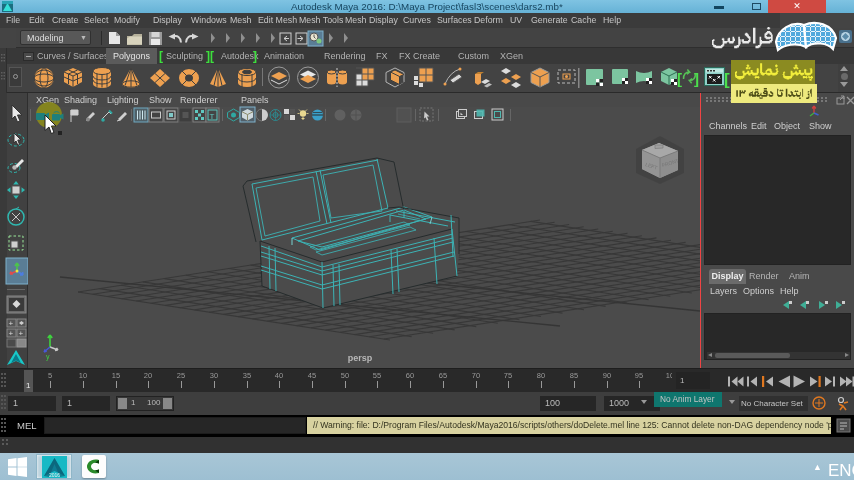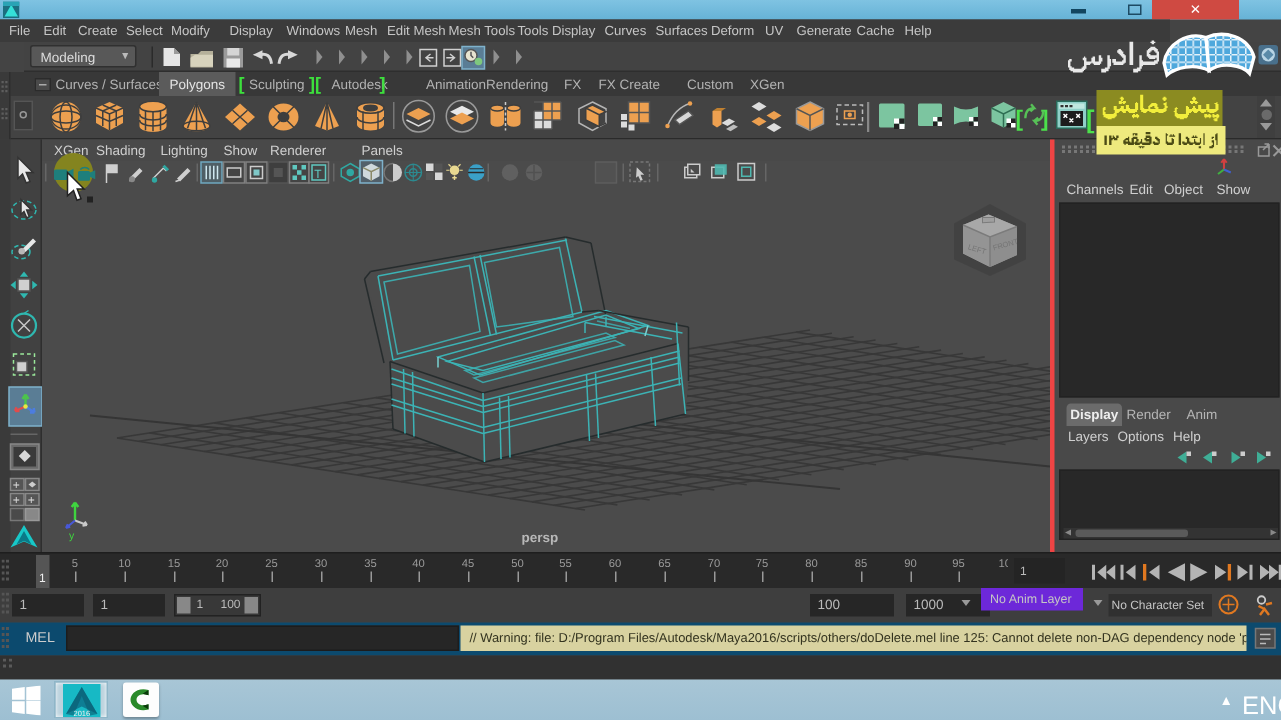--- a/index.html
+++ b/index.html
@@ -6,37 +6,38 @@
 .abs{position:absolute}
 </style></head><body>
 <div id="root">
 
 <div class="abs" style="left:0;top:0;width:854px;height:13px;background:linear-gradient(#7fc3e2,#66b2d6)">
  <svg class="abs" style="left:2px;top:1px" width="11" height="11">
         <rect width="11" height="11" fill="#1b6e80"></rect>
         <path d="M1 10 L5.5 2 L10 10z" fill="#35e0d8"></path>
         <rect x="0" y="0" width="11" height="3" fill="#2aa3b5"></rect>
       </svg>
+ <div class="abs" style="left:291px;top:0px;width:400px;height:13px;font-size:9.8px;line-height:13.5px;color:#17455f">Autodesk Maya 2016: D:\Maya Project\fasl3\scenes\dars2.mb*</div>
  <div class="abs" style="left:714px;top:6px;width:10px;height:3px;background:#12455f"></div>
  <div class="abs" style="left:752px;top:3px;width:9px;height:7px;border:1.5px solid #1d4a63"></div>
  <div class="abs" style="left:768px;top:0;width:58px;height:13px;background:#cf4a42;color:#fff;text-align:center;font-size:9px;line-height:13px">✕</div>
 </div>
 
 <div class="abs" style="left:0;top:13px;width:780px;height:15px;background:#3b3b3b;color:#c6c6c6;font-size:8.8px;line-height:15px">
       <span class="abs" style="left:6px">File</span>
       <span class="abs" style="left:29px">Edit</span>
       <span class="abs" style="left:52px">Create</span>
       <span class="abs" style="left:84px">Select</span>
       <span class="abs" style="left:114px">Modify</span>
       <span class="abs" style="left:153px">Display</span>
       <span class="abs" style="left:191px">Windows</span>
       <span class="abs" style="left:230px">Mesh</span>
       <span class="abs" style="left:258px">Edit Mesh</span>
       <span class="abs" style="left:299px">Mesh Tools</span>
-      <span class="abs" style="left:345px">Tools Display</span>
+      <span class="abs" style="left:345px">Mesh Display</span>
       <span class="abs" style="left:403px">Curves</span>
       <span class="abs" style="left:437px">Surfaces</span>
       <span class="abs" style="left:474px">Deform</span>
       <span class="abs" style="left:510px">UV</span>
       <span class="abs" style="left:531px">Generate</span>
       <span class="abs" style="left:571px">Cache</span>
       <span class="abs" style="left:603px">Help</span>
     </div>
 <svg class="abs" style="left:700px;top:16px;z-index:40" width="154" height="36" viewBox="0 0 154 36">
  <defs>
@@ -106,21 +107,21 @@
  <div class="abs" style="left:23px;top:4px;width:11px;height:9px;background:#4a4a4a;border:1px solid #2b2b2b">
         <div style="width:5px;height:1px;background:#aaa;margin:3px auto"></div>
       </div>
  <span class="abs" style="left:37px">Curves / Surfaces</span>
  <div class="abs" style="left:106px;top:0;width:51px;height:16px;background:#5b5b5b;color:#e4e4e4;text-align:center">Polygons</div>
  <span class="abs" style="left:159px;color:#3de03d;font-size:12px;font-weight:bold">[</span>
       <span class="abs" style="left:166px">Sculpting</span>
       <span class="abs" style="left:206px;color:#3de03d;font-size:12px;font-weight:bold">][</span>
       <span class="abs" style="left:221px">Autodesk</span>
       <span class="abs" style="left:253px;color:#3de03d;font-size:12px;font-weight:bold">]</span>
- <span class="abs" style="left:284px">Animation</span>
+ <span class="abs" style="left:264px">Animation</span>
  <span class="abs" style="left:324px">Rendering</span>
  <span class="abs" style="left:376px">FX</span>
  <span class="abs" style="left:399px">FX Create</span>
  <span class="abs" style="left:458px">Custom</span>
  <span class="abs" style="left:500px">XGen</span>
 </div>
 <div class="abs" style="left:0;top:64px;width:854px;height:29px;background:#434343;border-bottom:1px solid #2a2a2a"></div>
 <svg class="abs" style="left:0;top:0" width="854" height="100">
       <g transform="translate(33,66)">
         <circle cx="11" cy="12" r="10" fill="#eda050"></circle>
@@ -660,21 +661,21 @@
 <g transform="translate(14,240)">
  <path d="M8 14 L8 2 M8 2 L5.8 5 M8 2 L10.2 5" stroke="#3fd43f" stroke-width="1.6" fill="none"></path>
  <path d="M8 14 L16 17 M16 17 L13 17.5 M16 17 L14.5 14.8" stroke="#c8c8c8" stroke-width="1.4" fill="none"></path>
  <path d="M8 14 L2 19 M2 19 L4.8 18.2 M2 19 L3.2 16.4" stroke="#4858d8" stroke-width="1.4" fill="none"></path>
  <text x="4" y="26" font-size="7" fill="#3fd43f">y</text>
 </g>
 <text x="332" y="268" font-size="9" fill="#b8b8b8" font-weight="bold" text-anchor="middle">persp</text>
 </svg>
 
 </div>
-<div class="abs" style="left:700px;top:93px;width:154px;height:275px;background:#494949;border-left:3px solid #ef4444">
+<div class="abs" style="left:700px;top:93px;width:154px;height:275px;background:#494949;border-left:1px solid #ef4444">
  <svg class="abs" style="left:0;top:0" width="154" height="275">
   <g fill="#6e6e6e">
           <rect x="4" y="4" width="56" height="4" fill="none"></rect>
         </g>
   <g fill="#777">
           <rect x="5" y="4" width="2" height="2"></rect>
           <rect x="9" y="4" width="2" height="2"></rect>
           <rect x="13" y="4" width="2" height="2"></rect>
           <rect x="17" y="4" width="2" height="2"></rect>
           <rect x="21" y="4" width="2" height="2"></rect>
@@ -872,32 +873,32 @@
  <div class="abs" style="left:62px;top:4px;width:48px;height:15px;background:#262626;color:#bbb;font-size:9px;line-height:15px;padding-left:5px">1</div>
  <div class="abs" style="left:116px;top:4px;width:58px;height:15px;background:#383838;border:1px solid #222">
    <div class="abs" style="left:1px;top:1px;width:9px;height:11px;background:#888"></div>
    <div class="abs" style="right:1px;top:1px;width:9px;height:11px;background:#888"></div>
    <span class="abs" style="left:14px;top:1px;font-size:8px;color:#bbb">1</span>
    <span class="abs" style="left:30px;top:1px;font-size:8px;color:#bbb">100</span>
  </div>
  <div class="abs" style="left:540px;top:4px;width:56px;height:15px;background:#262626;color:#bbb;font-size:9px;line-height:15px;padding-left:5px">100</div>
  <div class="abs" style="left:604px;top:4px;width:56px;height:15px;background:#262626;color:#bbb;font-size:9px;line-height:15px;padding-left:5px">1000</div>
  <div class="abs" style="left:641px;top:8px;width:0;height:0;border-left:3.5px solid transparent;border-right:3.5px solid transparent;border-top:4px solid #999"></div>
- <div class="abs" style="left:654px;top:0;width:68px;height:15px;background:#6d28d9;color:#c5c5c5;font-size:8.3px;line-height:15px;padding-left:6px">No Anim Layer</div>
+ <div class="abs" style="left:654px;top:0;width:68px;height:15px;background:#0f766e;color:#c5c5c5;font-size:8.3px;line-height:15px;padding-left:6px">No Anim Layer</div>
  <div class="abs" style="left:729px;top:8px;width:0;height:0;border-left:3.5px solid transparent;border-right:3.5px solid transparent;border-top:4px solid #999"></div>
  <div class="abs" style="left:739px;top:4px;width:69px;height:15px;background:#303030;color:#c5c5c5;font-size:8px;line-height:15px;padding-left:2px">No Character Set</div>
  <svg class="abs" style="left:812px;top:3px" width="40" height="17">
   <circle cx="7" cy="8" r="6" fill="none" stroke="#e07820" stroke-width="1.4"></circle>
         <path d="M7 4 v8 M3 8 h8" stroke="#e07820"></path>
   <circle cx="29" cy="5" r="2.5" fill="none" stroke="#ccc" stroke-width="1.2"></circle>
   <path d="M27 9 l4 2 m-3 4 l3 -4 l3 4 m-2 -7 l4 -1" stroke="#e07820" stroke-width="1.6" fill="none"></path>
  </svg>
 </div>
 
-<div class="abs" style="left:0;top:415px;width:854px;height:22px;background:#0c4a6e">
+<div class="abs" style="left:0;top:415px;width:854px;height:22px;background:#000000">
       <svg class="abs" style="left:1px;top:3px" width="8" height="16">
         <g fill="#555">
           <rect x="0" y="0" width="2" height="2"></rect>
           <rect x="3" y="0" width="2" height="2"></rect>
           <rect x="0" y="4" width="2" height="2"></rect>
           <rect x="3" y="4" width="2" height="2"></rect>
           <rect x="0" y="8" width="2" height="2"></rect>
           <rect x="3" y="8" width="2" height="2"></rect>
           <rect x="0" y="12" width="2" height="2"></rect>
           <rect x="3" y="12" width="2" height="2"></rect>

